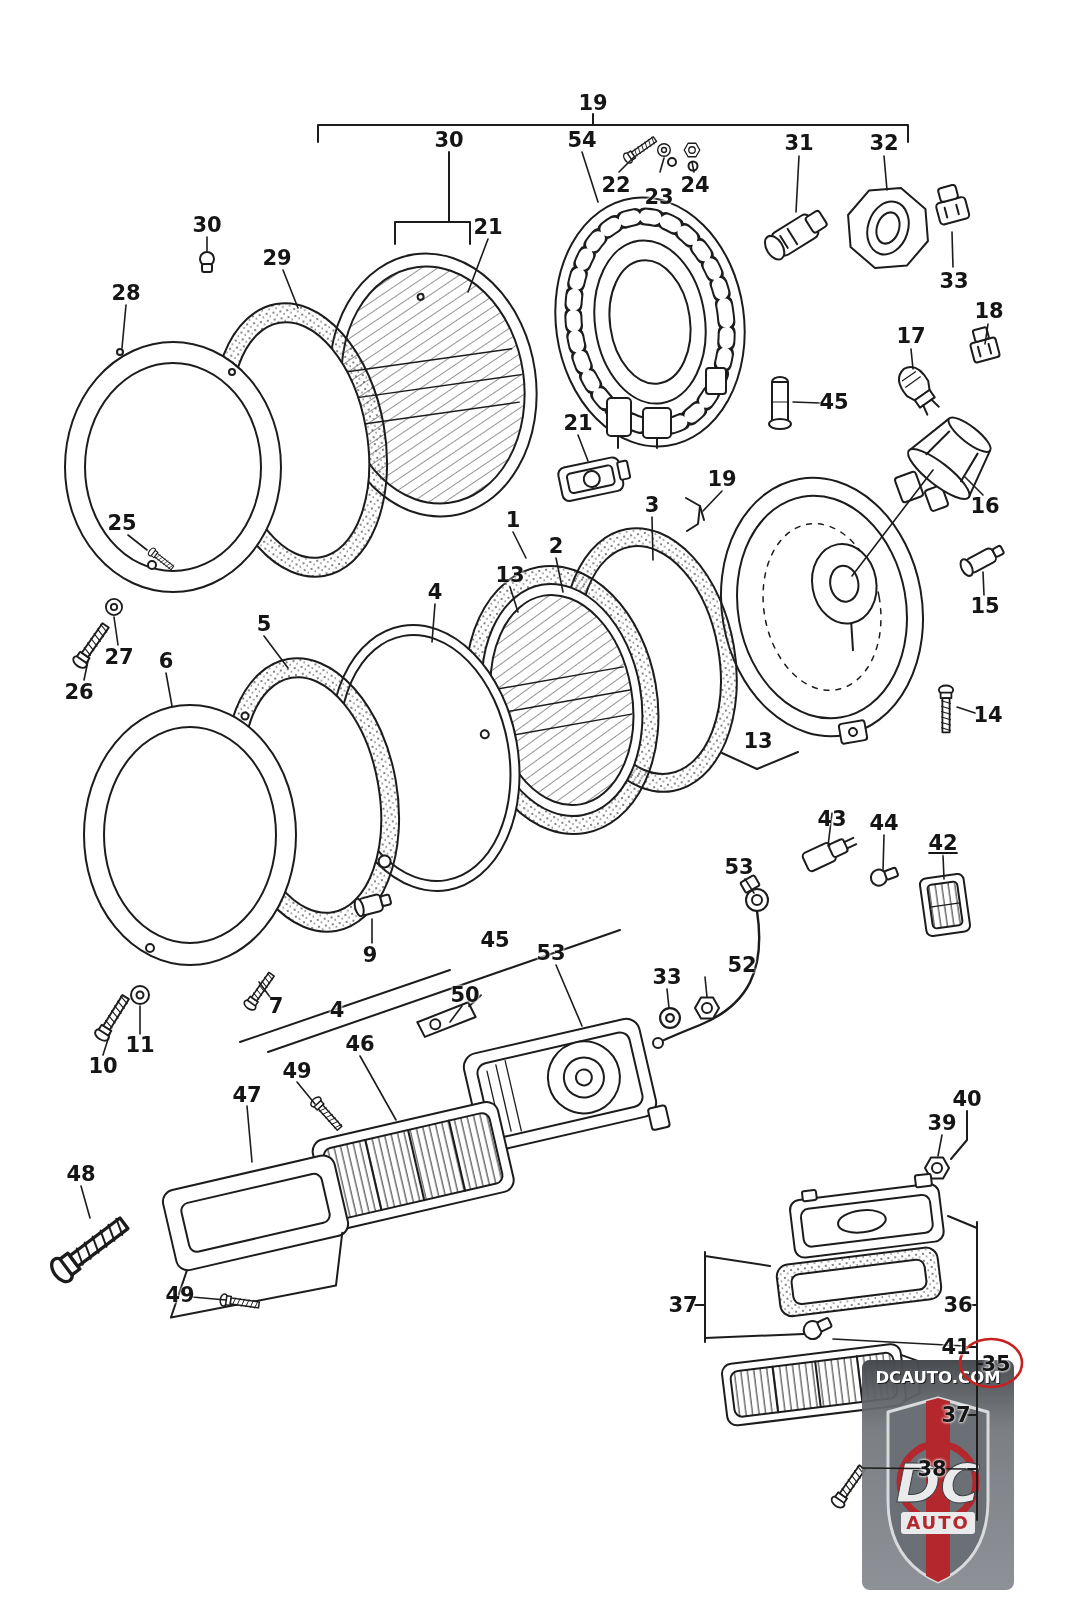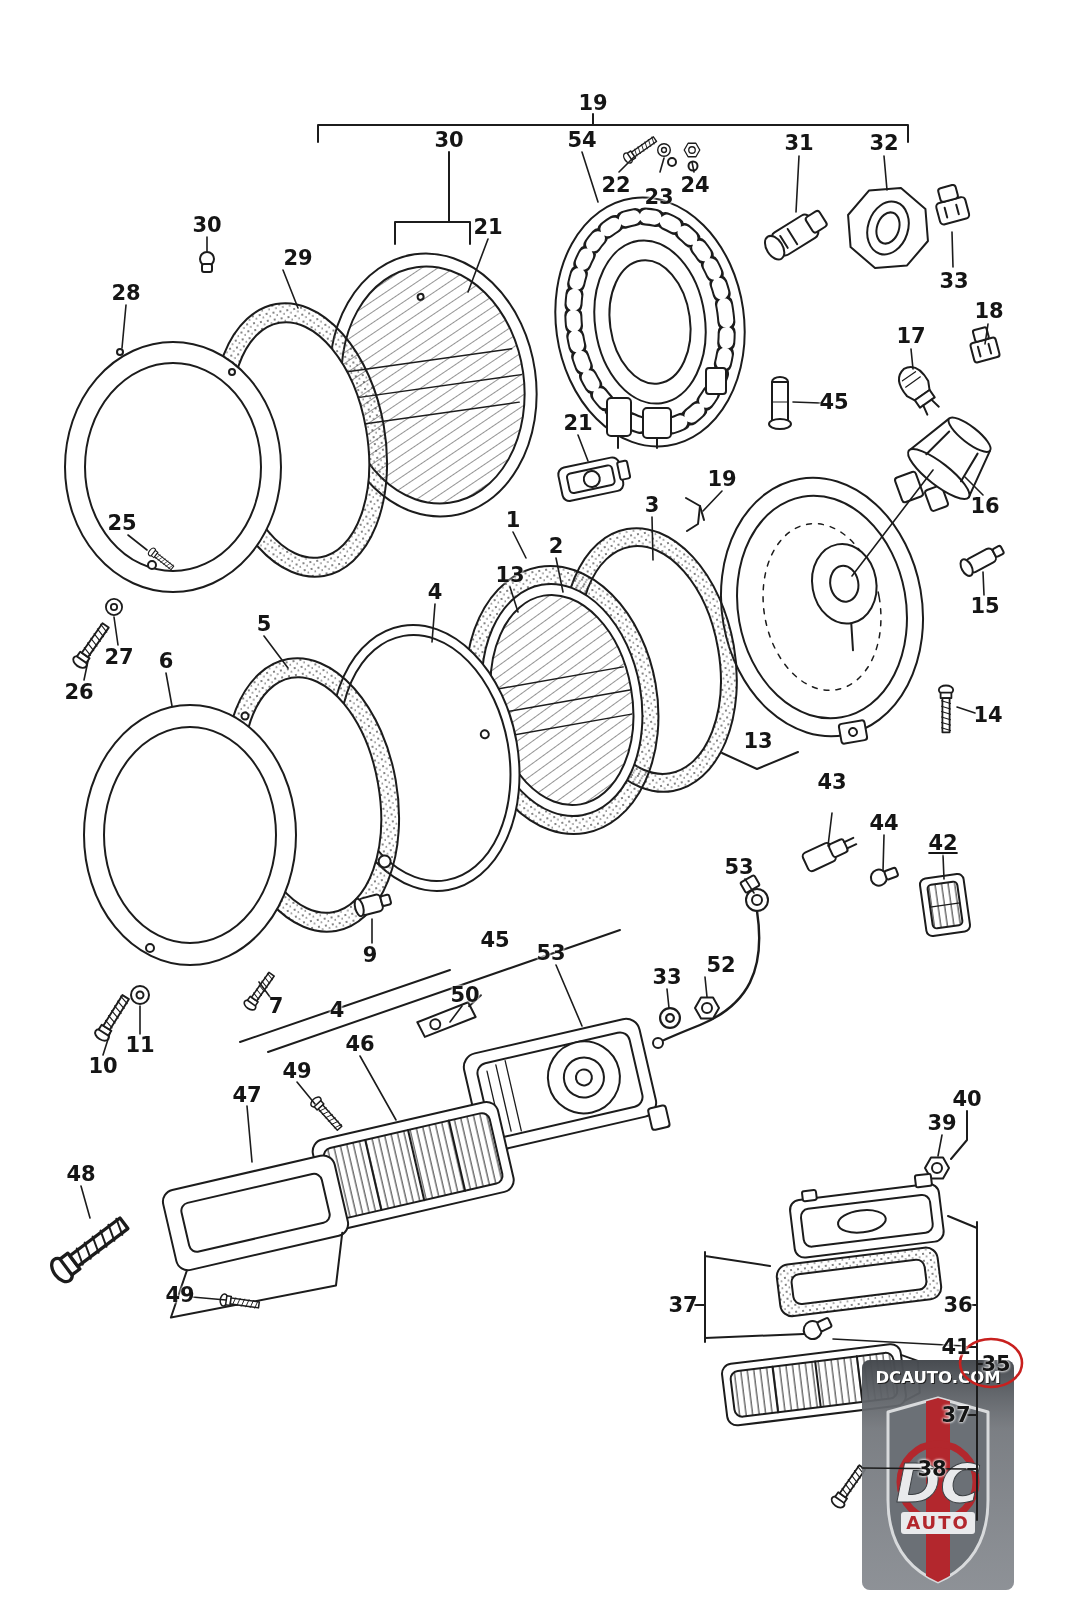--- a/index.html
+++ b/index.html
@@ -391,21 +391,21 @@
       <div class="callout" style="left: 593px; top: 103px;">19</div>
       <div class="callout" style="left: 449px; top: 140px;">30</div>
       <div class="callout" style="left: 582px; top: 140px;">54</div>
       <div class="callout" style="left: 616px; top: 185px;">22</div>
       <div class="callout" style="left: 659px; top: 197px;">23</div>
       <div class="callout" style="left: 695px; top: 185px;">24</div>
       <div class="callout" style="left: 799px; top: 143px;">31</div>
       <div class="callout" style="left: 884px; top: 143px;">32</div>
       <div class="callout" style="left: 954px; top: 281px;">33</div>
       <div class="callout" style="left: 207px; top: 225px;">30</div>
-      <div class="callout" style="left: 298px; top: 258px;">29</div>
+      <div class="callout" style="left: 277px; top: 258px;">29</div>
       <div class="callout" style="left: 126px; top: 293px;">28</div>
       <div class="callout" style="left: 488px; top: 227px;">21</div>
       <div class="callout" style="left: 578px; top: 423px;">21</div>
       <div class="callout" style="left: 911px; top: 336px;">17</div>
       <div class="callout" style="left: 989px; top: 311px;">18</div>
       <div class="callout" style="left: 834px; top: 402px;">45</div>
       <div class="callout" style="left: 985px; top: 506px;">16</div>
       <div class="callout" style="left: 985px; top: 606px;">15</div>
       <div class="callout" style="left: 722px; top: 479px;">19</div>
       <div class="callout" style="left: 513px; top: 520px;">1</div>
@@ -413,29 +413,29 @@
       <div class="callout" style="left: 652px; top: 505px;">3</div>
       <div class="callout" style="left: 510px; top: 575px;">13</div>
       <div class="callout" style="left: 435px; top: 592px;">4</div>
       <div class="callout" style="left: 264px; top: 624px;">5</div>
       <div class="callout" style="left: 166px; top: 661px;">6</div>
       <div class="callout" style="left: 122px; top: 523px;">25</div>
       <div class="callout" style="left: 119px; top: 657px;">27</div>
       <div class="callout" style="left: 79px; top: 692px;">26</div>
       <div class="callout" style="left: 988px; top: 715px;">14</div>
       <div class="callout" style="left: 758px; top: 741px;">13</div>
-      <div class="callout" style="left: 832px; top: 782px; text-align: right;">43</div>
+      <div class="callout" style="left: 832px; top: 819px; text-align: right;">43</div>
       <div class="callout" style="left: 884px; top: 823px;">44</div>
       <div class="callout" style="left: 943px; top: 843px; text-decoration: underline;">42</div>
       <div class="callout" style="left: 739px; top: 867px;">53</div>
       <div class="callout" style="left: 370px; top: 955px;">9</div>
       <div class="callout" style="left: 495px; top: 940px;">45</div>
       <div class="callout" style="left: 551px; top: 953px;">53</div>
       <div class="callout" style="left: 667px; top: 977px;">33</div>
-      <div class="callout" style="left: 721px; top: 965px;">52</div>
+      <div class="callout" style="left: 742px; top: 965px;">52</div>
       <div class="callout" style="left: 465px; top: 995px;">50</div>
       <div class="callout" style="left: 276px; top: 1006px;">7</div>
       <div class="callout" style="left: 337px; top: 1010px;">4</div>
       <div class="callout" style="left: 360px; top: 1044px;">46</div>
       <div class="callout" style="left: 103px; top: 1066px;">10</div>
       <div class="callout" style="left: 140px; top: 1045px;">11</div>
       <div class="callout" style="left: 297px; top: 1071px;">49</div>
       <div class="callout" style="left: 247px; top: 1095px;">47</div>
       <div class="callout" style="left: 81px; top: 1174px;">48</div>
       <div class="callout" style="left: 180px; top: 1295px;">49</div>

